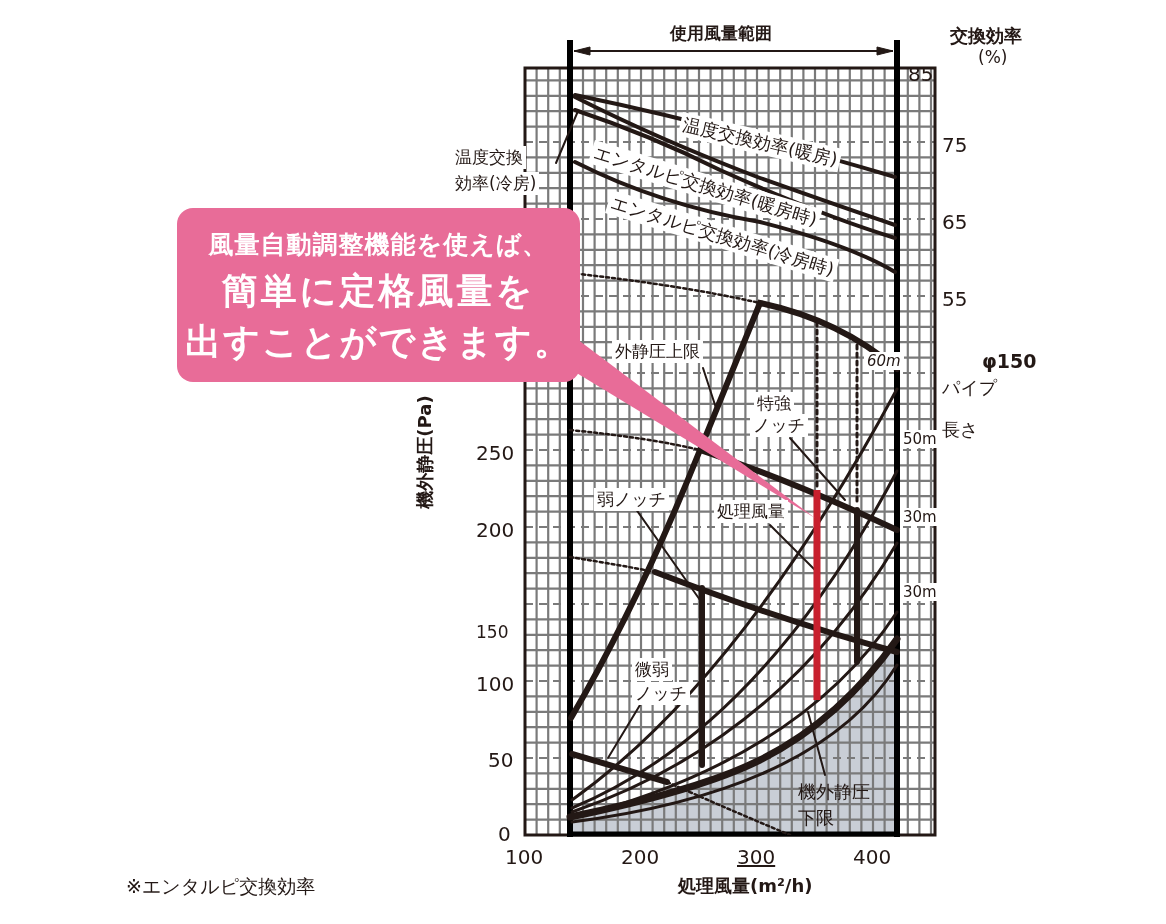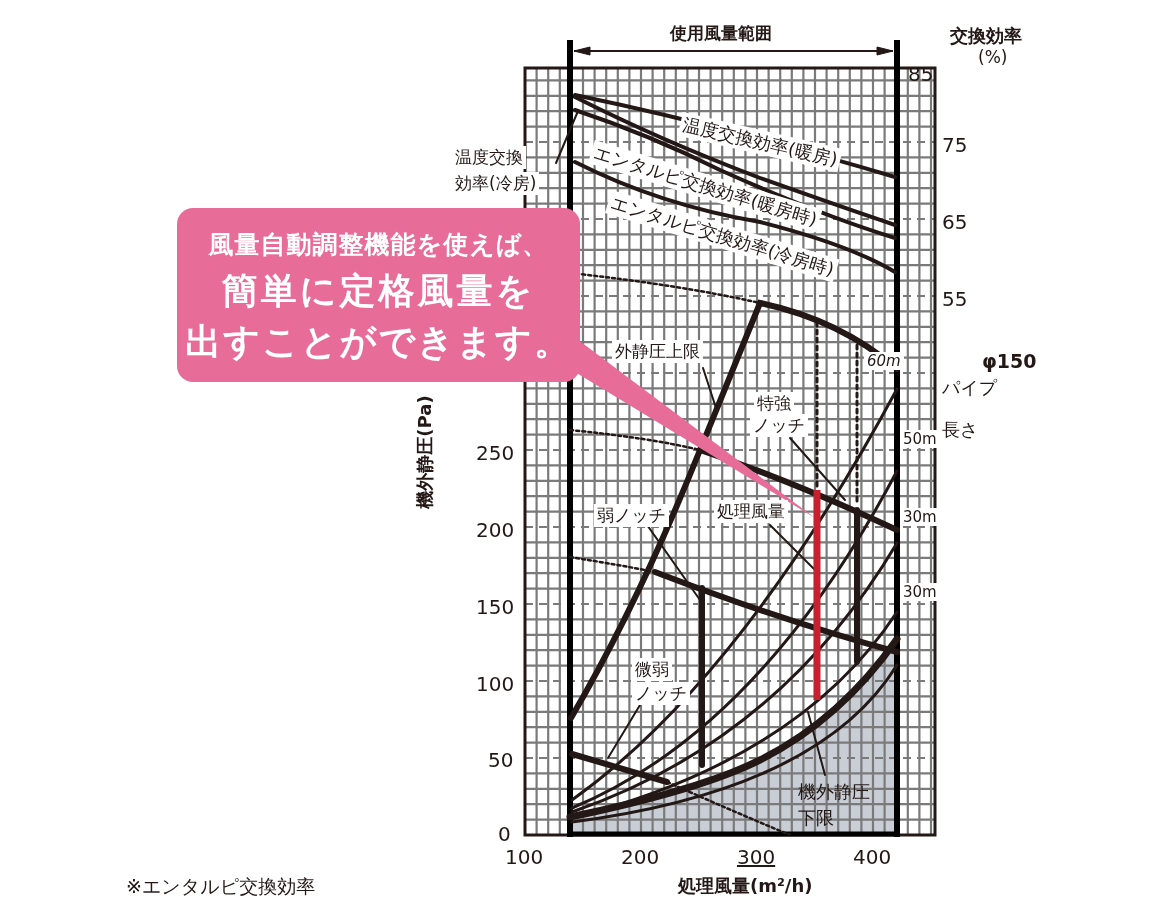--- a/index.html
+++ b/index.html
@@ -190,38 +190,38 @@
 <div class="lbl" style="left:942px;top:376px;font-size:18px;">パイプ</div>
 <div class="lbl" style="left:942px;top:402px;font-size:18px;margin-top:16px;">長さ</div>
 <div class="lbl tag" style="left:864px;top:352px;font-size:15px;font-style:italic;">60m</div>
 <div class="lbl tag" style="left:900px;top:430px;font-size:15px;">50m</div>
 <div class="lbl tag" style="left:900px;top:508px;font-size:15px;">30m</div>
 <div class="lbl tag" style="left:900px;top:583px;font-size:15px;">30m</div>
 
 <div class="lbl" style="left:360px;top:440px;font-size:18px;font-weight:bold;transform:rotate(-90deg);transform-origin:center;width:130px;text-align:center;">機外静圧(Pa)</div>
 <div class="lbl" style="left:476px;top:441px;font-size:20px;">250</div>
 <div class="lbl" style="left:476px;top:518px;font-size:20px;">200</div>
-<div class="lbl" style="left:476px;top:595px;font-size:20px;text-align:center;">150</div>
+<div class="lbl" style="left:476px;top:622px;font-size:17px;text-align:center;">150</div>
 <div class="lbl" style="left:476px;top:672px;font-size:20px;">100</div>
 <div class="lbl" style="left:488px;top:748px;font-size:20px;">50</div>
 <div class="lbl" style="left:498px;top:822px;font-size:20px;">0</div>
 
 <div class="lbl" style="left:505px;top:845px;font-size:20px;">100</div>
 <div class="lbl" style="left:621px;top:845px;font-size:20px;">200</div>
 <div class="lbl" style="left:737px;top:845px;font-size:20px;text-decoration:underline;">300</div>
 <div class="lbl" style="left:853px;top:845px;font-size:20px;">400</div>
 <div class="lbl" style="left:678px;top:874px;font-size:18px;font-weight:bold;">処理風量(m²/h)</div>
 <div class="lbl" style="left:126px;top:874px;font-size:19px;">※エンタルピ交換効率</div>
 
 <div class="lbl tag" style="left:683px;top:112px;font-size:18px;transform:rotate(13deg);transform-origin:left top;">温度交換効率(暖房)</div>
 <div class="lbl tag" style="left:452px;top:146px;font-size:17px;">温度交換</div>
 <div class="lbl tag" style="left:452px;top:172px;font-size:17px;">効率(冷房)</div>
 <div class="lbl tag" style="left:595px;top:140px;font-size:18px;transform:rotate(17deg);transform-origin:left top;">エンタルピ交換効率(暖房時)</div>
 <div class="lbl tag" style="left:612px;top:190px;font-size:18px;transform:rotate(17deg);transform-origin:left top;">エンタルピ交換効率(冷房時)</div>
 <div class="lbl tag" style="left:612px;top:340px;font-size:17px;">外静圧上限</div>
 <div class="lbl tag" style="left:754px;top:392px;font-size:17px;">特強</div>
 <div class="lbl tag" style="left:750px;top:414px;font-size:17px;">ノッチ</div>
 <div class="lbl tag" style="left:714px;top:500px;font-size:17px;">処理風量</div>
-<div class="lbl tag" style="left:594px;top:504px;font-size:17px;text-align:center;">弱ノッチ</div>
+<div class="lbl tag" style="left:594px;top:488px;font-size:17px;text-align:center;">弱ノッチ</div>
 <div class="lbl tag" style="left:632px;top:658px;font-size:17px;">微弱</div>
 <div class="lbl tag" style="left:632px;top:682px;font-size:17px;">ノッチ</div>
 <div class="lbl" style="left:798px;top:780px;font-size:18px;">機外静圧</div>
 <div class="lbl" style="left:798px;top:806px;font-size:18px;text-align:right;">下限</div>
 
 </body></html>

